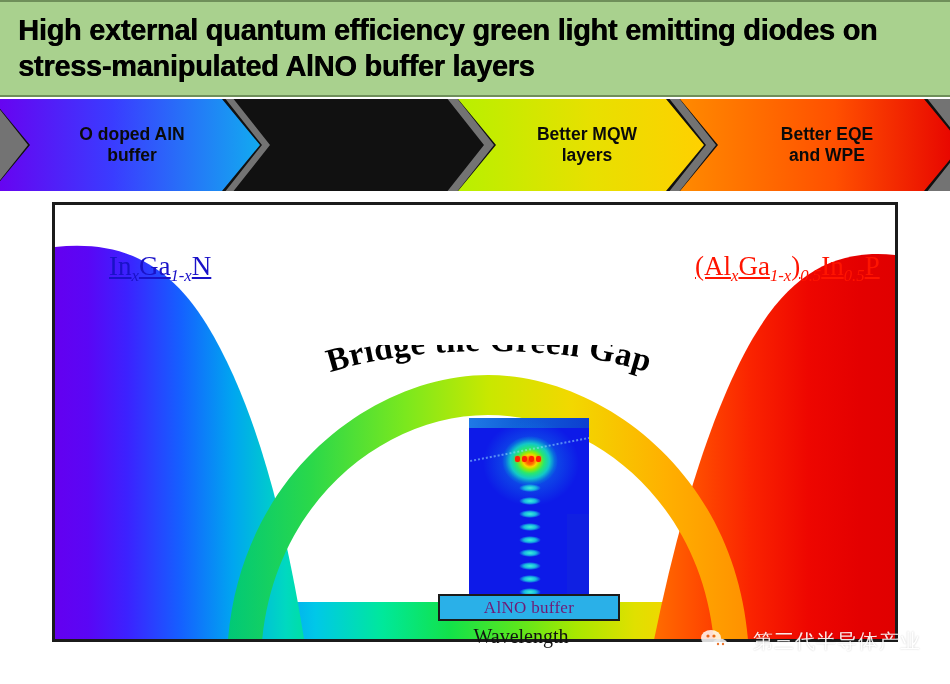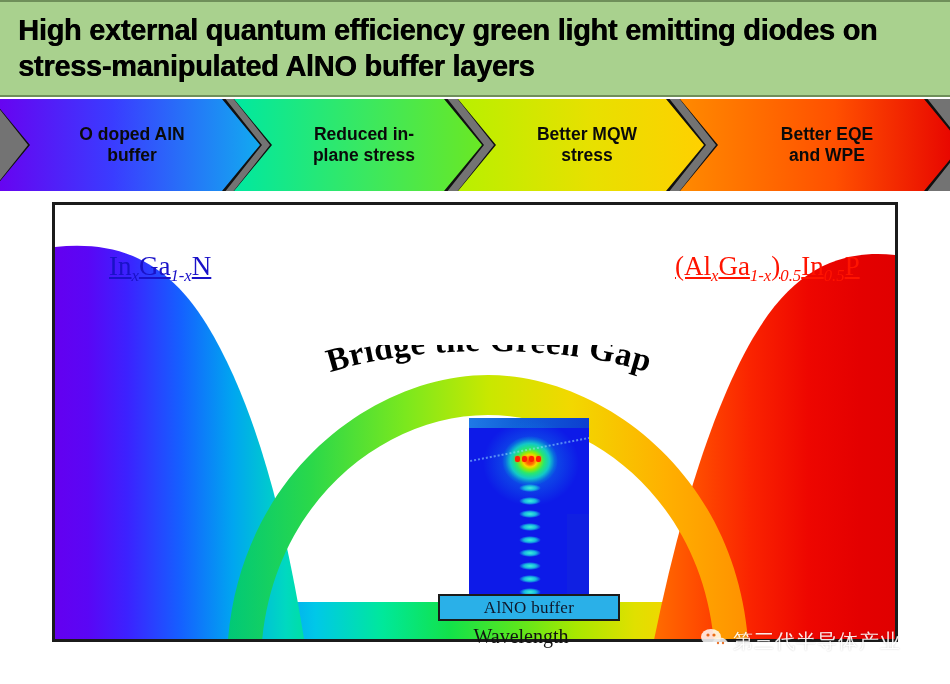--- a/index.html
+++ b/index.html
@@ -142,21 +142,21 @@
     position: absolute;
     font-family: "Liberation Serif", serif;
     font-size: 27px;
     white-space: nowrap;
     line-height: 1;
     text-decoration: underline;
   }
   .formula sub { font-size: 0.62em; font-style: italic; }
   .formula .it { font-style: italic; }
   .f-left  { left: 54px;  top: 48px;  color: #1a12c8; }
-  .f-right { left: 620px; top: 48px;  color: #ff1400; }
+  .f-right { left: 640px; top: 48px;  color: #ff1400; }
 
   
   .arch-text { position: absolute; left: 152px; top: 140px; width: 560px; height: 120px; }
 
   
   .inset {
     position: absolute;
     left: 414px; top: 213px;
     width: 120px; height: 178px;
     background: #0d1ae8;
@@ -204,39 +204,39 @@
     position: absolute;
     left: 383px; top: 389px;
     width: 182px; height: 27px;
     background: #2ab0e8;
     border: 2px solid #1b1b1b;
     display: flex; align-items: center; justify-content: center;
   }
   .buffer-label {
     font-family: "Liberation Serif", serif;
     font-size: 17px;
-    color: #0f172a;
+    color: #701a75;
     letter-spacing: 0.3px;
   }
   .xlab {
     position: absolute;
     left: 0; top: 432px;
     width: 950px;
     text-align: center;
     font-family: "Liberation Serif", serif;
     font-size: 20px;
     color: #111111;
     margin-left: 46px;
   }
 
   
   .watermark {
     position: absolute;
     left: 700px; top: 628px;
-    display: flex; align-items: flex-start; gap: 3px;
+    display: flex; align-items: flex-end; gap: 23px;
     opacity: 0.9;
     pointer-events: none;
   }
   .wm-text {
     font-family: "DejaVu Sans", sans-serif;
     font-size: 20px;
     color: #ffffff;
     text-shadow: 0 0 2px rgba(0,0,0,0.25);
     letter-spacing: 1px;
   }
@@ -252,29 +252,25 @@
 
   <div class="chev-band">
 
     <div class="chev-outline" style="left:-10px; width:272px;"></div>
     <div class="chev" style="left:-8px; width:268px; background:linear-gradient(to right,#6a00f0,#3a3cff 45%,#12aaf0);">
       <div class="chev-label">O doped AlN
 buffer</div>
     </div>
 
     <div class="chev-outline" style="left:232px; width:252px;"></div>
-    <div class="chev" style="left:234px; width:248px; background:linear-gradient(to right,#00e8a0,#3ce85e 55%,#6ae824);">
-      <div class="chev-label">Reduced in-
-plane stress</div>
-    </div>
 
     <div class="chev-outline" style="left:456px; width:250px;"></div>
     <div class="chev" style="left:458px; width:246px; background:linear-gradient(to right,#b8f000,#e8e000 55%,#ffd000);">
       <div class="chev-label">Better MQW
-stress</div>
+layers</div>
     </div>
 
     <div class="chev-outline" style="left:678px; width:286px;"></div>
     <div class="chev" style="left:680px; width:282px; background:linear-gradient(to right,#ff8a00,#ff5000 55%,#e60000);">
       <div class="chev-label">Better EQE
 and WPE</div>
     </div>
   </div>
 
   <div class="chart-outer">

